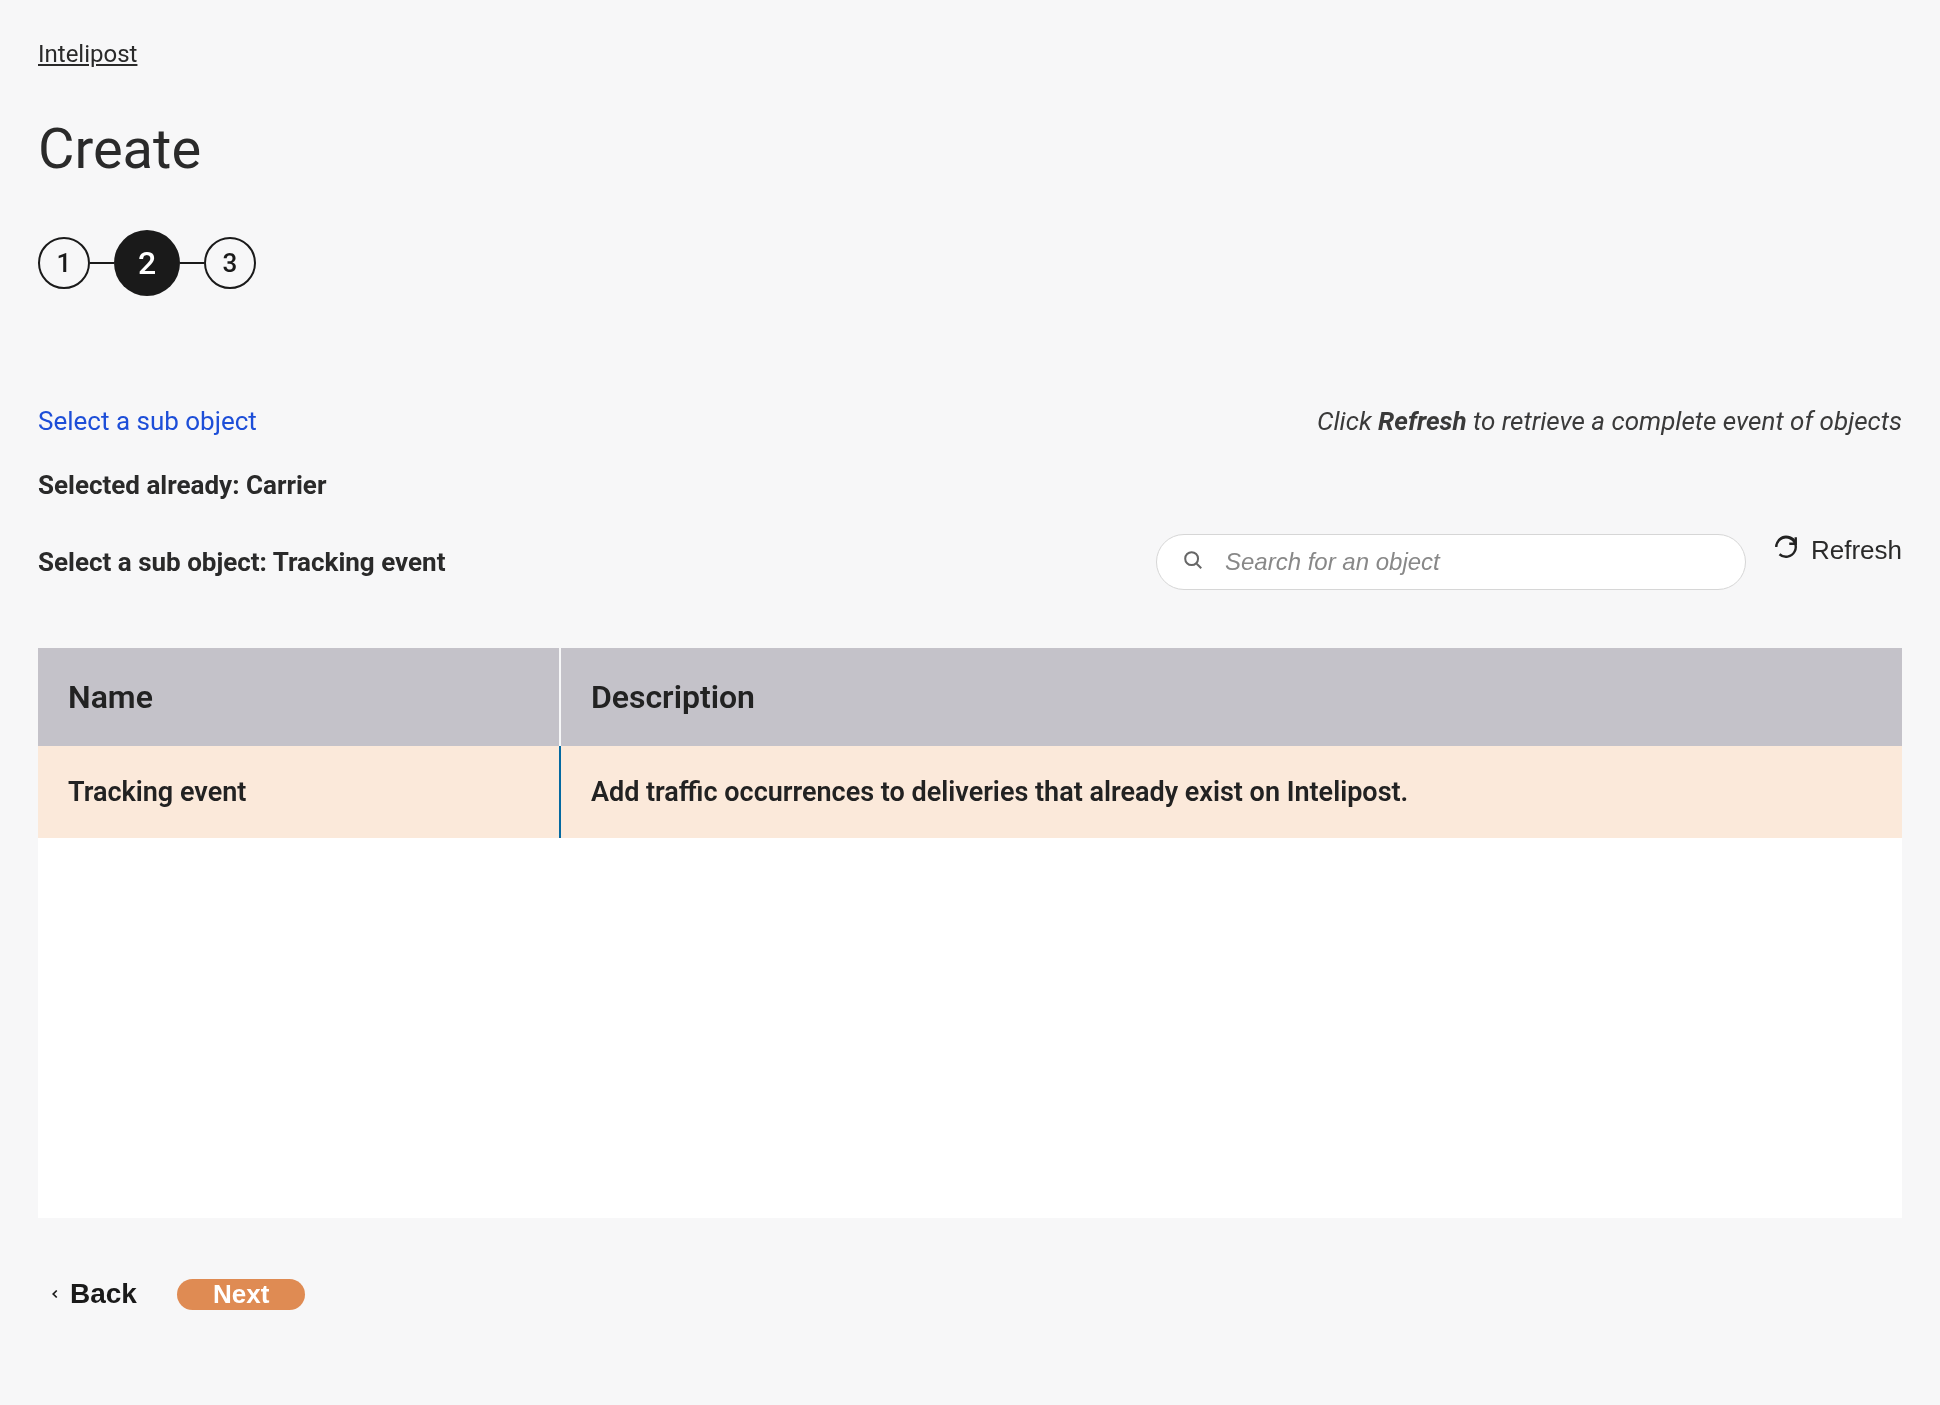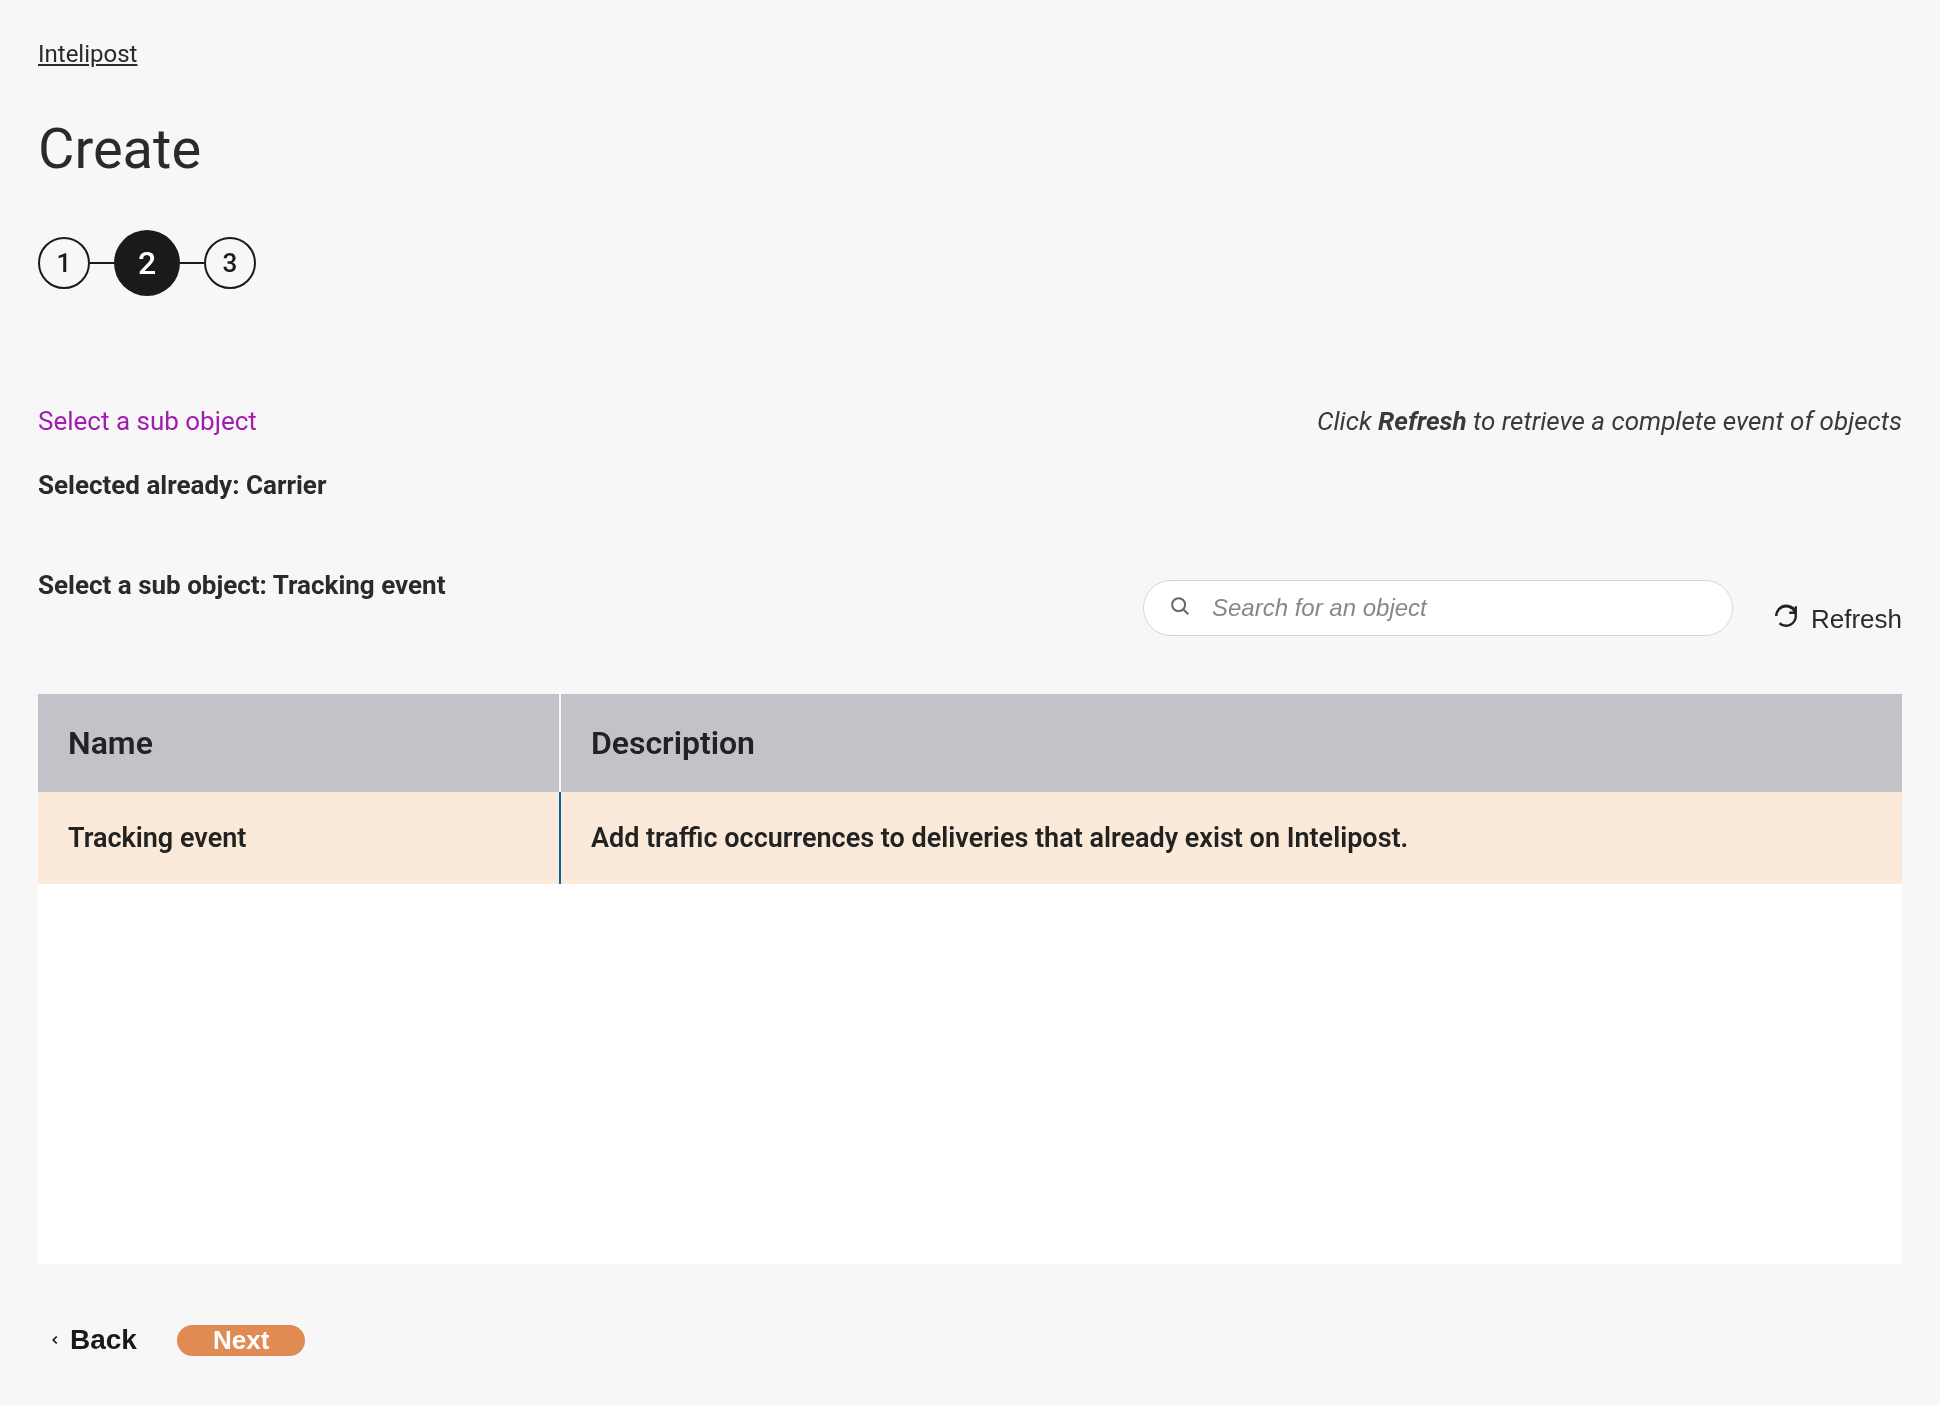--- a/index.html
+++ b/index.html
@@ -58,21 +58,21 @@
       background: #1a1a1a;
     }
     .info-row {
       display: flex;
       justify-content: space-between;
       align-items: baseline;
       margin-bottom: 34px;
     }
     .info-text {
       font-size: 26px;
-      color: #a21caf;
+      color: #1d4ed8;
     }
     .hint-text {
       font-style: italic;
       font-size: 26px;
       color: #3a3a3a;
     }
     .hint-text strong {
       font-weight: 700;
       font-style: italic;
     }
@@ -86,23 +86,22 @@
       justify-content: space-between;
       align-items: center;
       margin-bottom: 58px;
     }
     .sub-label {
       font-size: 26px;
       font-weight: 700;
     }
     .right-controls {
       display: flex;
-      align-items: flex-end;
-      gap: 40px;
-      margin-top: 46px;
+      align-items: flex-start;
+      gap: 27px;
     }
     .search-wrap {
       position: relative;
       width: 590px;
     }
     .search-input {
       width: 100%;
       height: 56px;
       border: 1px solid #d6d6d6;
       border-radius: 28px;

